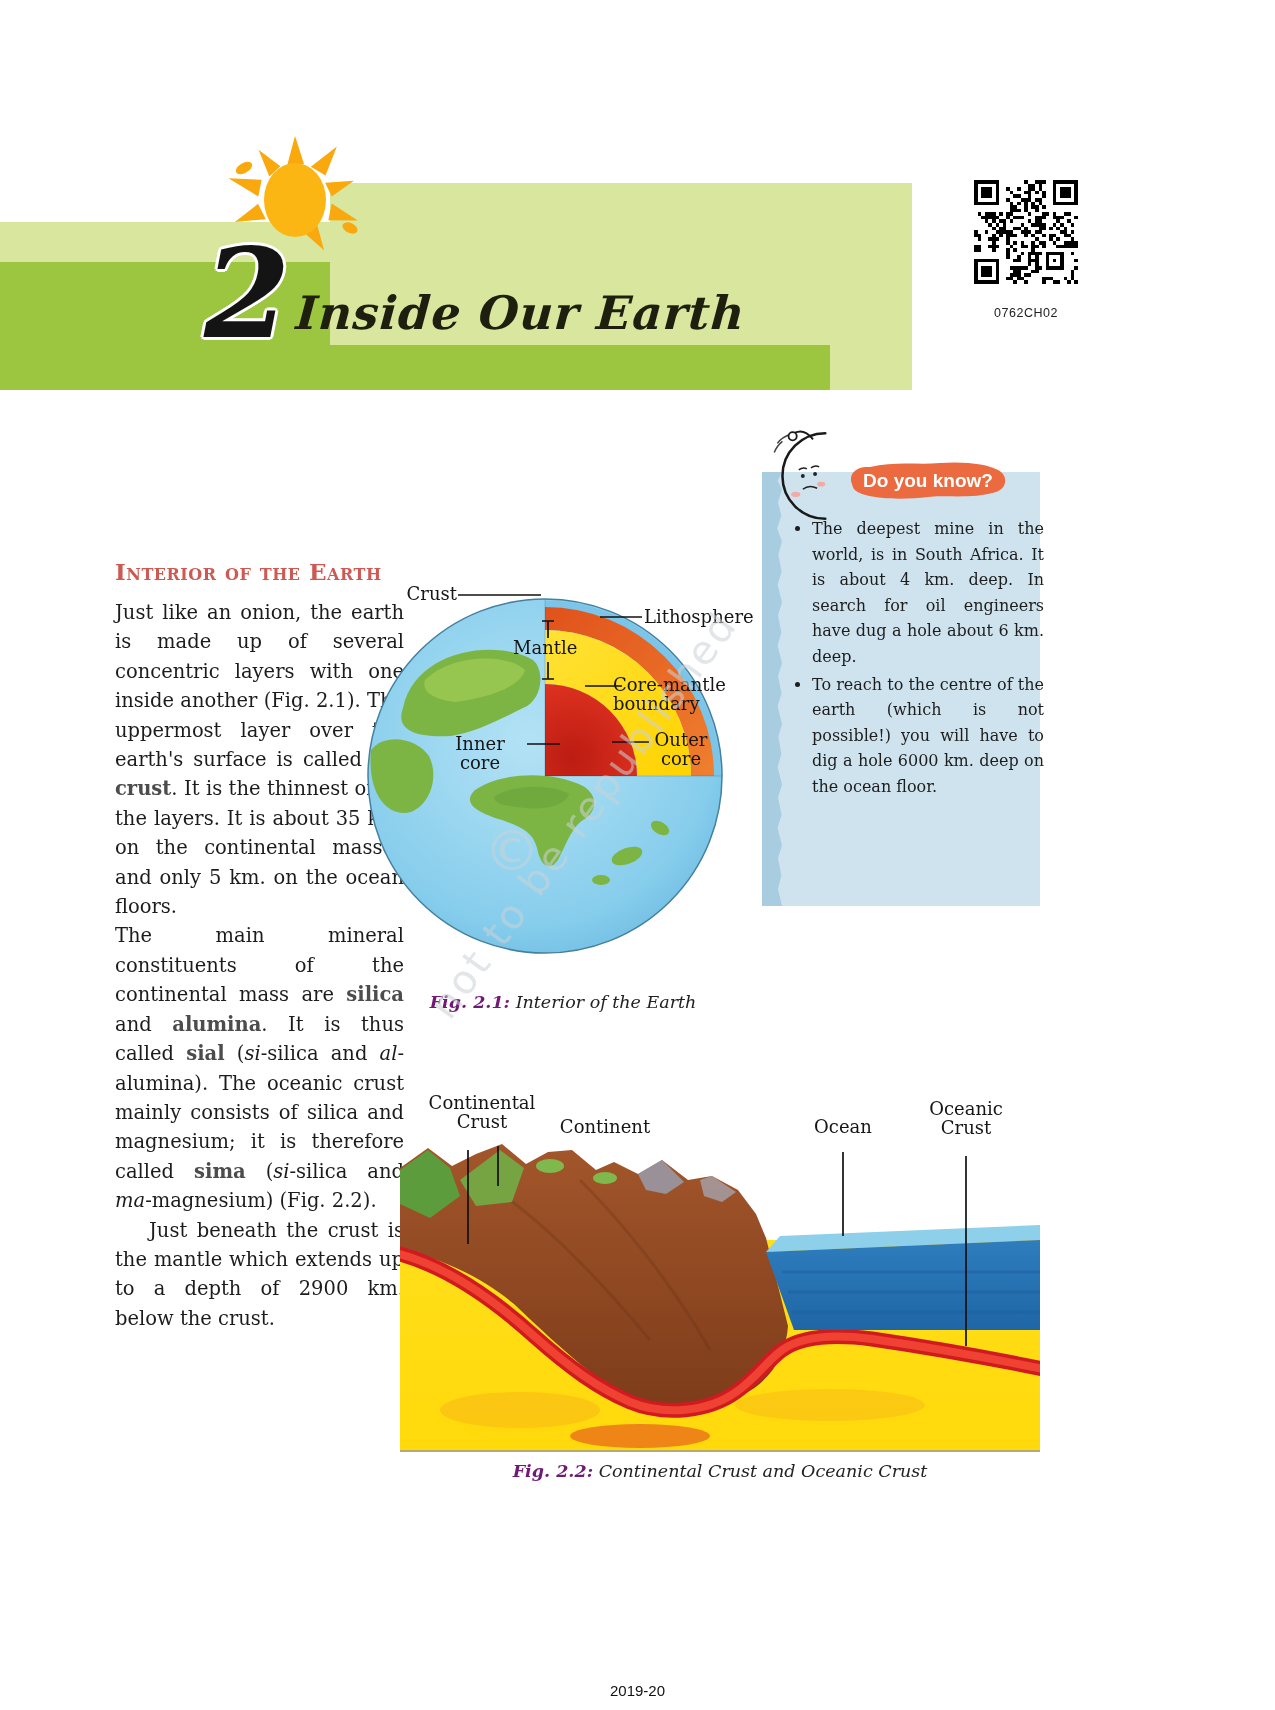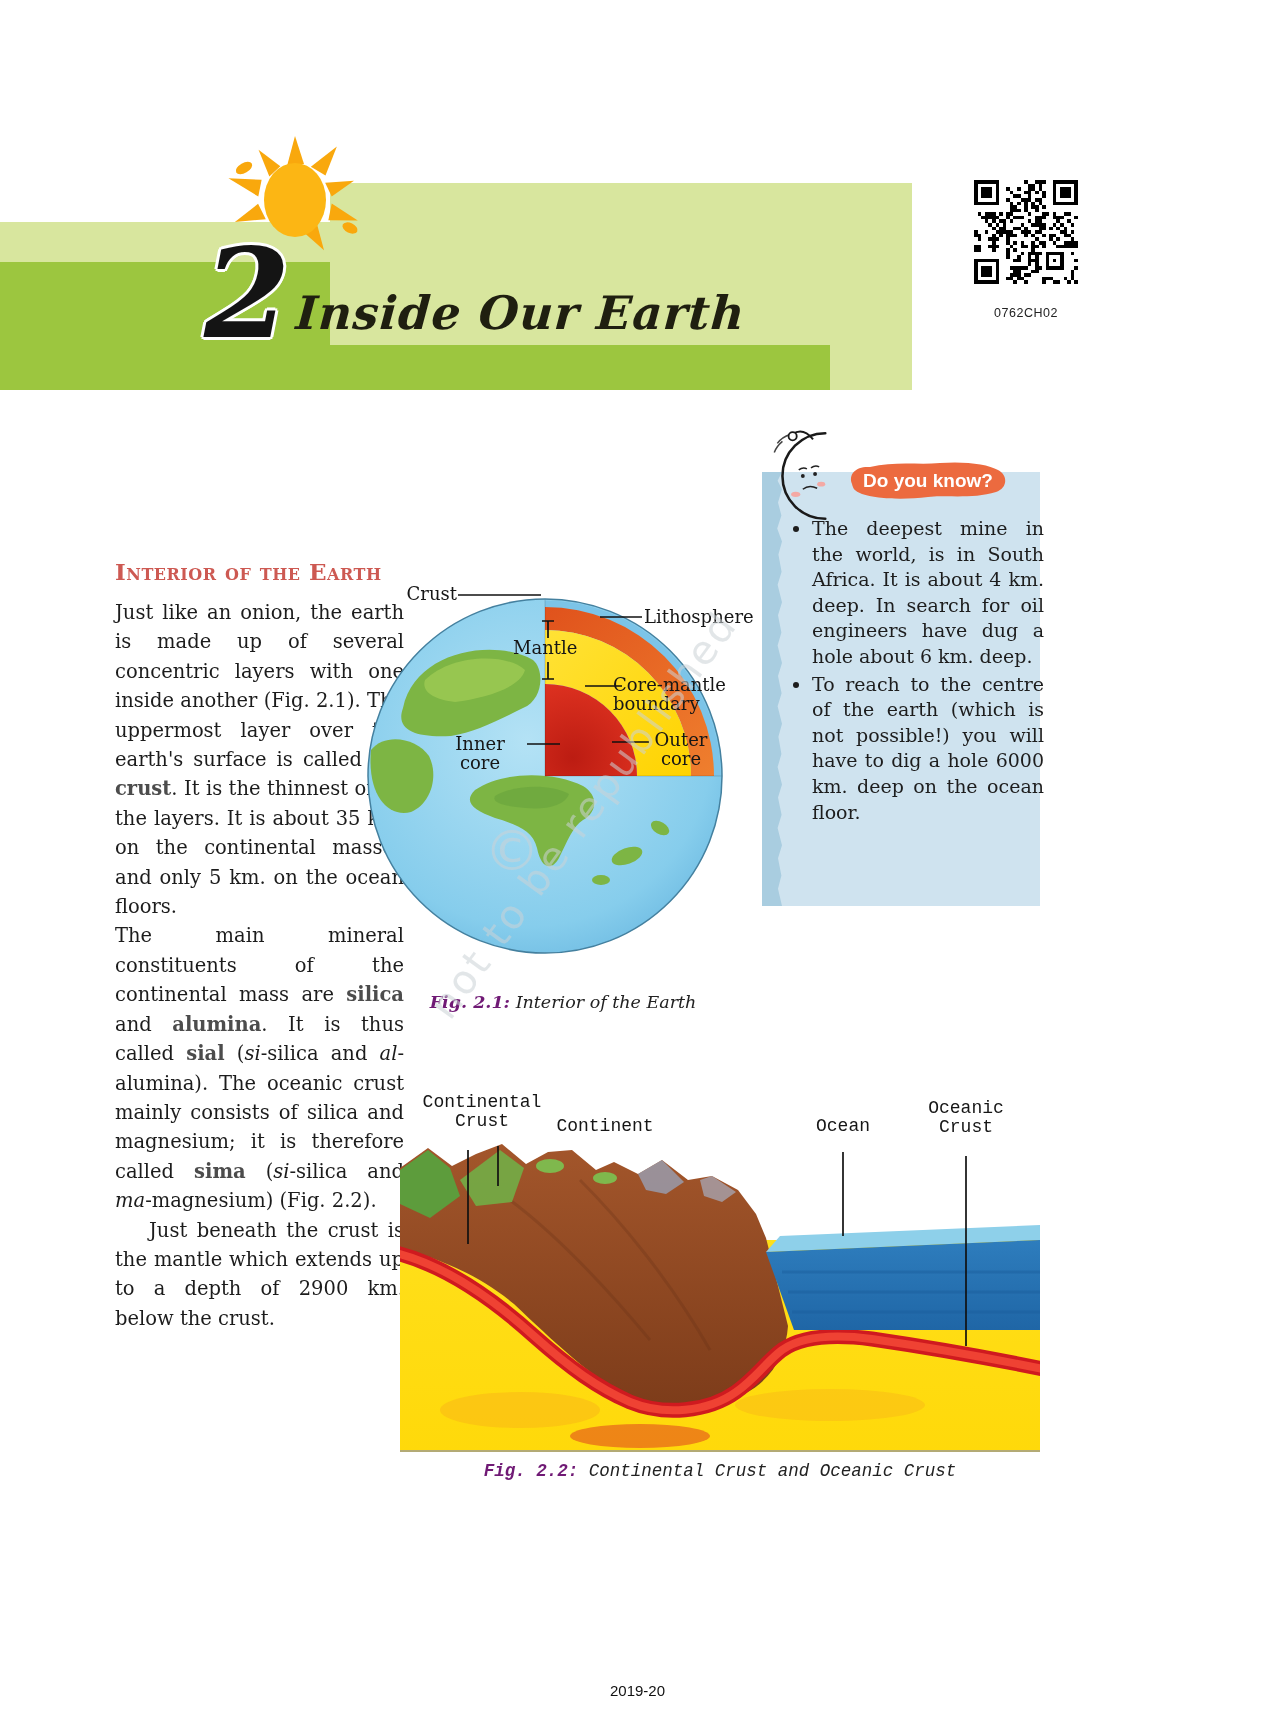--- a/index.html
+++ b/index.html
@@ -52,25 +52,25 @@
   
   .dyk{left:760px;top:424px;width:284px;height:492px;}
   .dyk-box{position:absolute;left:2px;top:48px;width:278px;height:434px;background:#cfe3ef;}
   .dyk-strip{position:absolute;left:0;top:0;width:20px;height:100%;background:#a9cde0;
     clip-path:polygon(0% 0%,100% 0%,78% 2%,100% 4%,80% 7%,97% 10%,76% 13%,100% 16%,82% 19%,98% 23%,78% 26%,100% 30%,80% 33%,97% 37%,78% 40%,100% 44%,80% 47%,98% 51%,78% 54%,100% 58%,82% 61%,97% 65%,78% 68%,100% 72%,80% 75%,98% 79%,78% 82%,100% 86%,80% 89%,97% 93%,80% 96%,100% 100%,0% 100%);}
   .dyk-banner{position:absolute;left:82px;top:34px;width:170px;height:48px;}
   .dyk-banner-text{position:absolute;left:14px;top:12px;width:144px;text-align:center;
       font-family:"Liberation Sans",sans-serif;font-weight:bold;font-size:19px;color:#fff;}
   .dyk-moon{position:absolute;left:0;top:0;width:102px;height:104px;}
   .dyk ul{position:absolute;left:36px;top:92px;width:232px;margin:0;padding:0 0 0 16px;
-      font-size:19px;line-height:25.6px;text-align:justify;color:#1d1d1d;}
+      font-size:16px;line-height:25.6px;text-align:justify;color:#1d1d1d;}
   .dyk li{margin:0 0 2px 0;}
 
   
-  .fig2{left:400px;top:1085px;width:532px;height:400px;font-family:Liberation Mono, monospace;}
+  .fig2{left:400px;top:1085px;width:532px;height:400px;}
   .lbl-f2-ccrust{left:22px;top:8px;width:120px;text-align:center;}
   .lbl-f2-continent{left:150px;top:32px;width:110px;text-align:center;}
   .lbl-f2-ocean{left:403px;top:32px;width:80px;text-align:center;}
   .lbl-f2-ocrust{left:518px;top:14px;width:96px;text-align:center;}
   .fig2-art{position:absolute;left:0;top:55px;width:640px;height:312px;}
   .fig2 .fig-caption{left:0;top:376px;width:640px;text-align:center;}
 
   .footer{left:0;top:1682px;width:1275px;text-align:center;
       font-family:"Liberation Sans",sans-serif;font-size:15px;color:#111;}
 </style>

